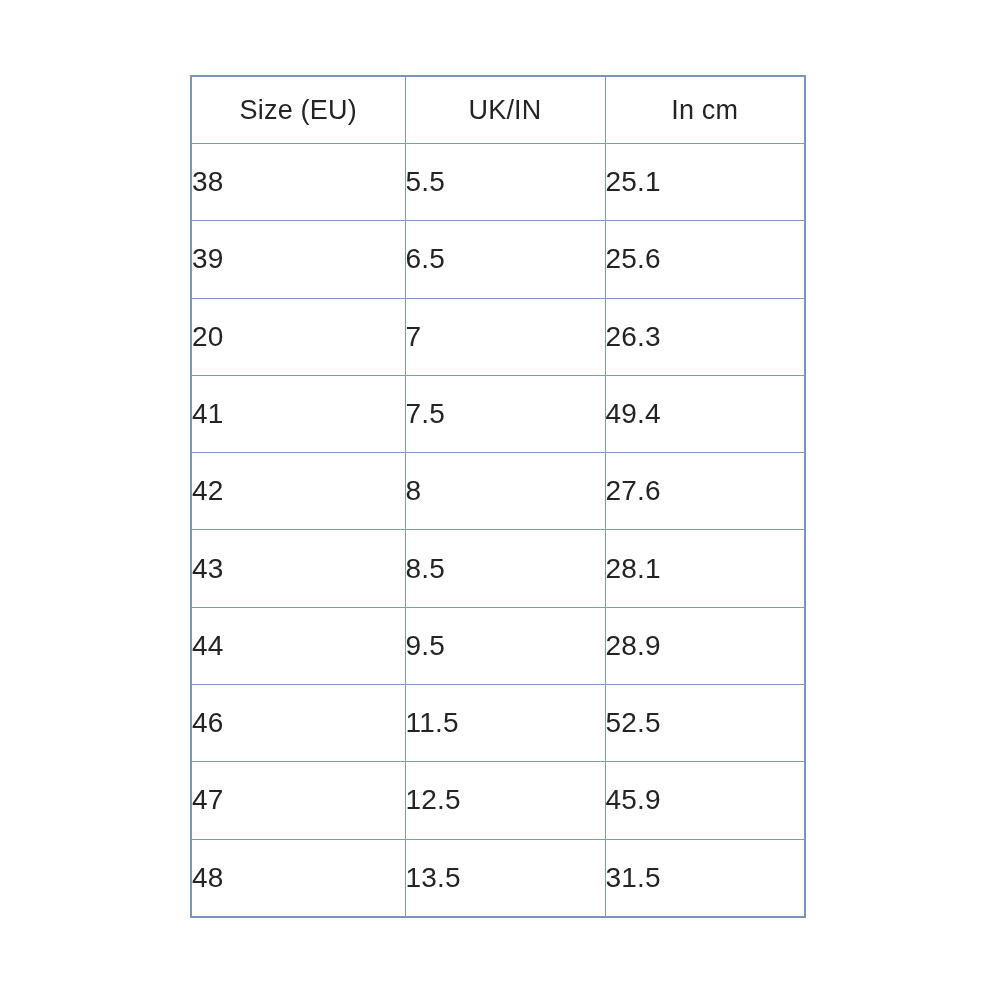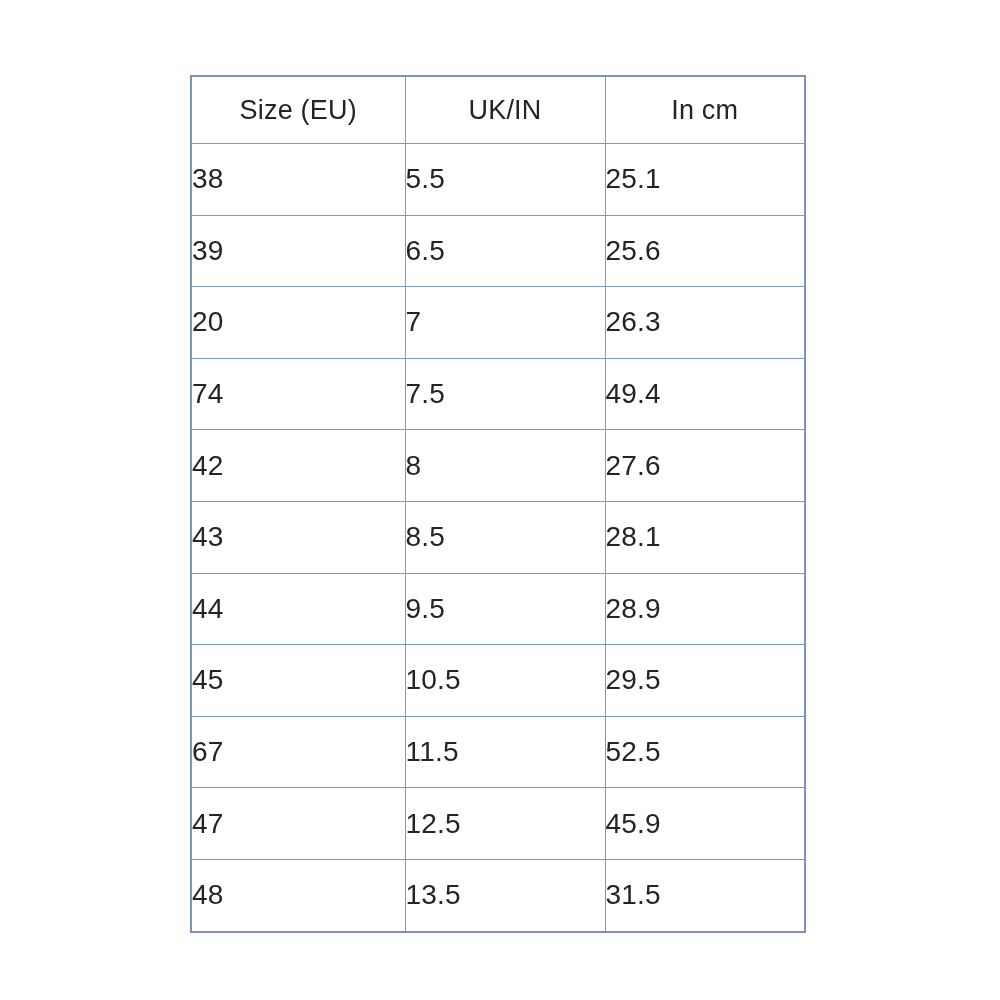--- a/index.html
+++ b/index.html
@@ -93,46 +93,41 @@
             <td>39</td>
             <td>6.5</td>
             <td>25.6</td>
           </tr>
           <tr>
             <td>20</td>
             <td>7</td>
             <td>26.3</td>
           </tr>
           <tr>
-            <td>74</td>
+            <td>41</td>
             <td>7.5</td>
             <td>49.4</td>
           </tr>
           <tr>
             <td>42</td>
             <td>8</td>
             <td>27.6</td>
           </tr>
           <tr>
             <td>43</td>
             <td>8.5</td>
             <td>28.1</td>
           </tr>
           <tr>
             <td>44</td>
             <td>9.5</td>
             <td>28.9</td>
           </tr>
           <tr>
-            <td>45</td>
-            <td>10.5</td>
-            <td>29.5</td>
-          </tr>
-          <tr>
-            <td>67</td>
+            <td>46</td>
             <td>11.5</td>
             <td>52.5</td>
           </tr>
           <tr>
             <td>47</td>
             <td>12.5</td>
             <td>45.9</td>
           </tr>
           <tr>
             <td>48</td>

